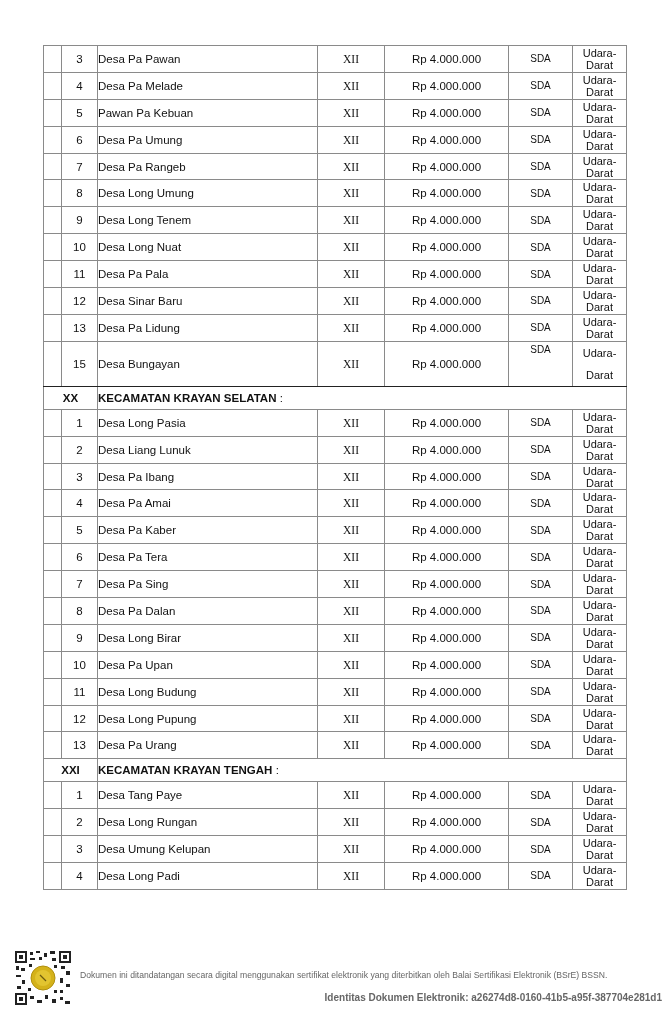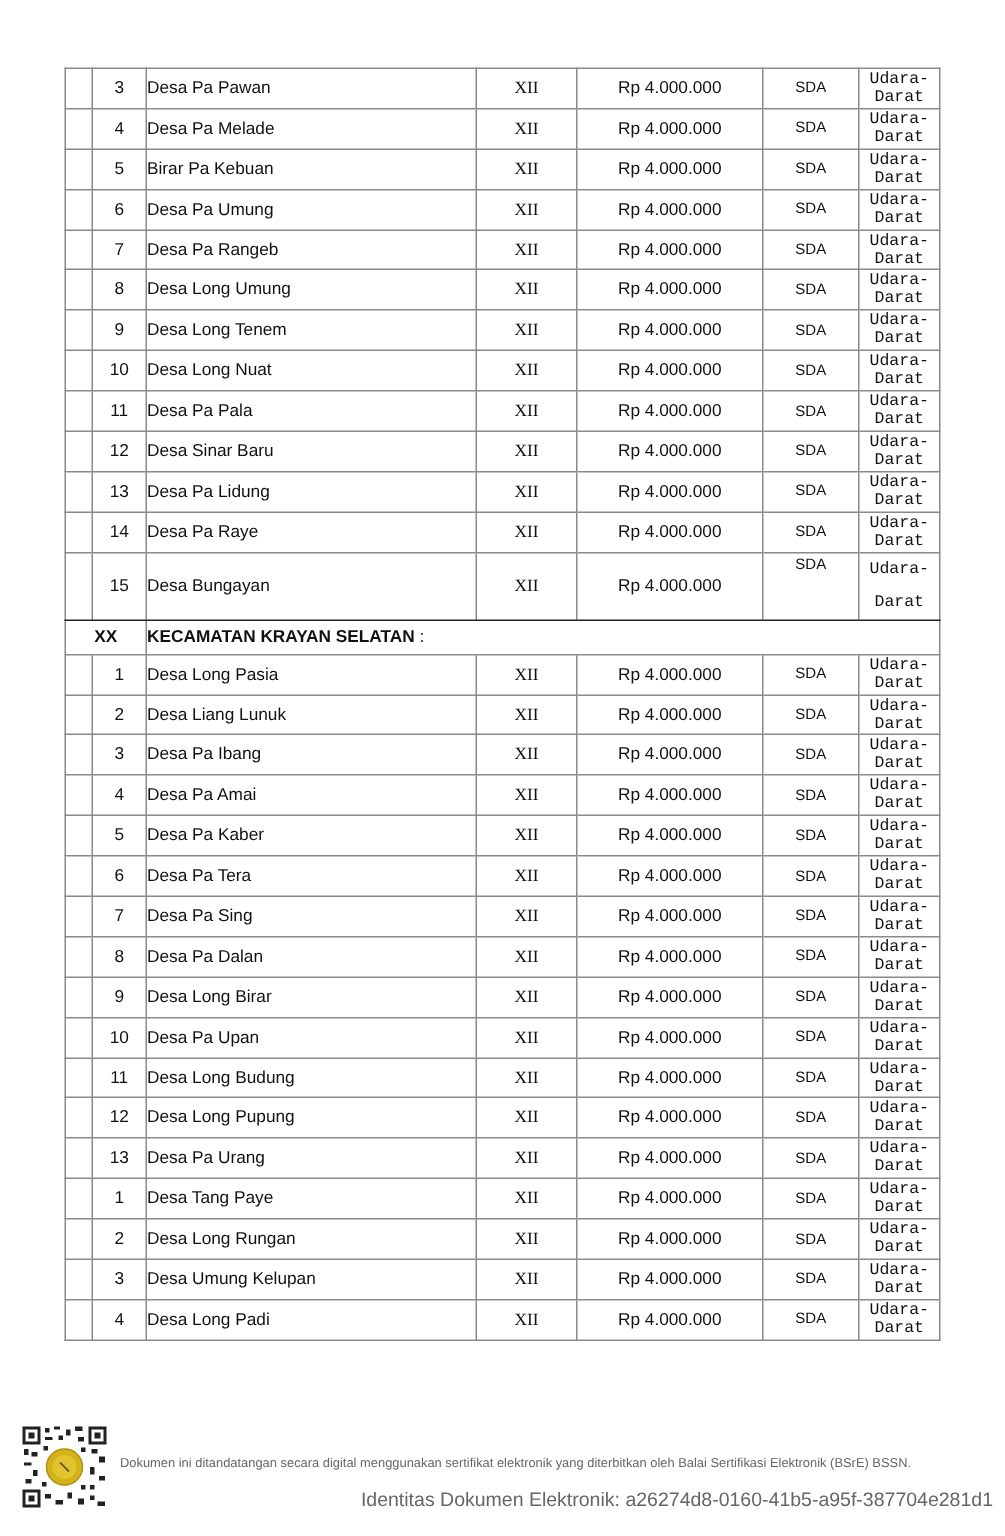--- a/index.html
+++ b/index.html
@@ -8,32 +8,32 @@
   table.grid { position: absolute; left: 43px; top: 45px; width: 583px;
                border-collapse: collapse; table-layout: fixed; font-size: 11.5px; }
   table.grid td { border: 1px solid #8a8a8a; padding: 0; height: 25.9px; vertical-align: middle; }
   col.c0 { width: 18px; } col.c1 { width: 36px; } col.c2 { width: 220px; }
   col.c3 { width: 67px; } col.c4 { width: 124px; } col.c5 { width: 64px; } col.c6 { width: 54px; }
   td.no { text-align: center; padding-top: 5px; }
   td.name { padding-left: 6px; padding-top: 5px; }
   td.cls { text-align: center; padding-top: 5px; font-family: Liberation Serif, serif; }
   td.price { text-align: center; padding-bottom: 3px; margin-left: 14px; }
   td.src { text-align: center; font-size: 10px; padding-bottom: 2px; }
-  td.mode { text-align: center; font-size: 11px; line-height: 12px; font-family: Liberation Mono, monospace; }
+  td.mode { text-align: center; font-size: 11px; line-height: 12px; }
   tr.section td { height: 22px; }
   td.sec-num { text-align: center; font-weight: bold; font-size: 11.5px; }
   td.sec-title { font-weight: bold; padding-left: 6px; }
   td.sec-title .colon { font-weight: normal; }
   tr.tall td { height: 32px; }
   tr.tall td.src { vertical-align: top; padding-top: 2px; }
   tr.tall td.mode { line-height: 22px; }
   tr.thickbottom td { border-bottom: 1.5px solid #222; }
   .footer-qr { position: absolute; left: 14px; top: 950px; width: 58px; height: 56px; }
   .footer-note { position: absolute; left: 80px; top: 970px; font-size: 8.6px; color: #666; white-space: nowrap; }
-  .footer-id { position: absolute; right: 8px; top: 992px; font-size: 13px; color: #666; white-space: nowrap; }
+  .footer-id { position: absolute; right: 8px; top: 992px; font-size: 10px; color: #666; white-space: nowrap; font-weight: bold; }
 </style>
 </head>
 <body>
 
 <table class="grid">
   <colgroup>
     <col class="c0">
       <col class="c1">
       <col class="c2">
       <col class="c3">
@@ -56,21 +56,21 @@
         <td class="no">4</td>
         <td class="name">Desa Pa Melade</td>
         <td class="cls">XII</td>
         <td class="price">Rp 4.000.000</td>
         <td class="src">SDA</td>
         <td class="mode">Udara-<br>Darat</td>
       </tr>
       <tr>
         <td></td>
         <td class="no">5</td>
-        <td class="name">Birar Pa Kebuan</td>
+        <td class="name">Pawan Pa Kebuan</td>
         <td class="cls">XII</td>
         <td class="price">Rp 4.000.000</td>
         <td class="src">SDA</td>
         <td class="mode">Udara-<br>Darat</td>
       </tr>
       <tr>
         <td></td>
         <td class="no">6</td>
         <td class="name">Desa Pa Umung</td>
         <td class="cls">XII</td>
@@ -129,29 +129,20 @@
         <td class="name">Desa Sinar Baru</td>
         <td class="cls">XII</td>
         <td class="price">Rp 4.000.000</td>
         <td class="src">SDA</td>
         <td class="mode">Udara-<br>Darat</td>
       </tr>
       <tr>
         <td></td>
         <td class="no">13</td>
         <td class="name">Desa Pa Lidung</td>
-        <td class="cls">XII</td>
-        <td class="price">Rp 4.000.000</td>
-        <td class="src">SDA</td>
-        <td class="mode">Udara-<br>Darat</td>
-      </tr>
-      <tr>
-        <td></td>
-        <td class="no">14</td>
-        <td class="name">Desa Pa Raye</td>
         <td class="cls">XII</td>
         <td class="price">Rp 4.000.000</td>
         <td class="src">SDA</td>
         <td class="mode">Udara-<br>Darat</td>
       </tr>
       <tr class="tall thickbottom">
         <td></td>
         <td class="no">15</td>
         <td class="name">Desa Bungayan</td>
         <td class="cls">XII</td>
@@ -272,20 +263,24 @@
         <td class="mode">Udara-<br>Darat</td>
       </tr>
       <tr>
         <td></td>
         <td class="no">13</td>
         <td class="name">Desa Pa Urang</td>
         <td class="cls">XII</td>
         <td class="price">Rp 4.000.000</td>
         <td class="src">SDA</td>
         <td class="mode">Udara-<br>Darat</td>
+      </tr>
+      <tr class="section">
+        <td colspan="2" class="sec-num">XXI</td>
+        <td colspan="5" class="sec-title"><span>KECAMATAN KRAYAN TENGAH</span> <span class="colon">:</span></td>
       </tr>
       <tr>
         <td></td>
         <td class="no">1</td>
         <td class="name">Desa Tang Paye</td>
         <td class="cls">XII</td>
         <td class="price">Rp 4.000.000</td>
         <td class="src">SDA</td>
         <td class="mode">Udara-<br>Darat</td>
       </tr>

